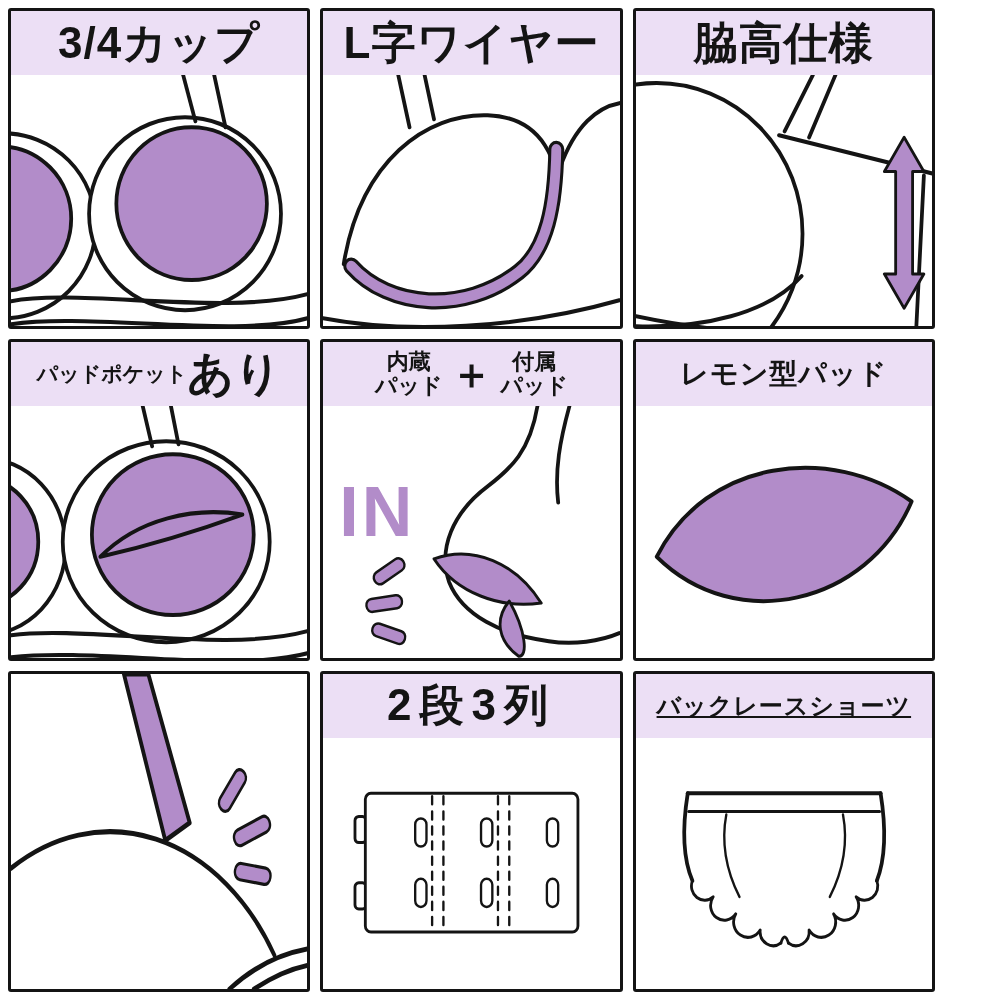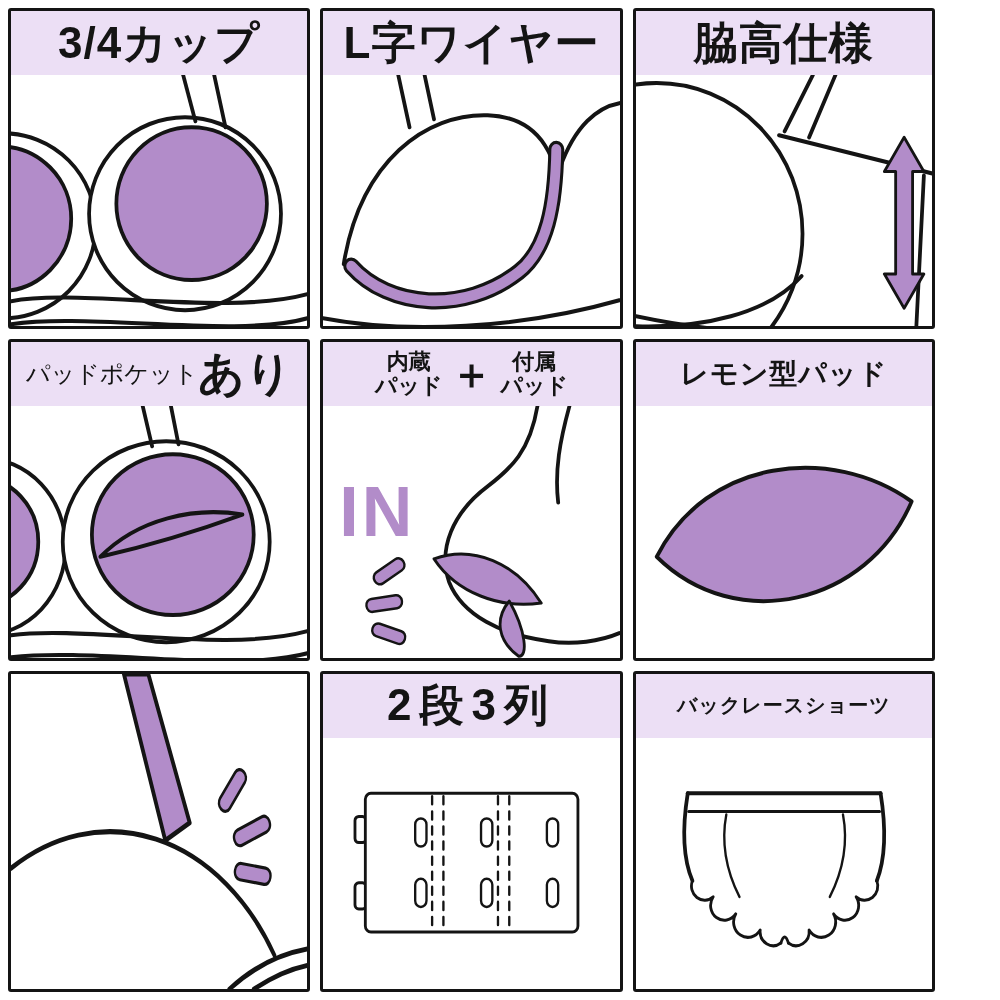--- a/index.html
+++ b/index.html
@@ -6,23 +6,23 @@
   html,body { width:1000px; height:1000px; background:#fff;
     font-family:"Liberation Sans","DejaVu Sans",sans-serif; color:var(--line); }
   .page { width:943px; height:1000px; padding:8px; background:#fff;
     display:grid; grid-template-columns:repeat(3,1fr); grid-template-rows:repeat(3,1fr); gap:10px; }
   .cell { border:3.5px solid var(--line); border-radius:3px; background:#fff;
     display:flex; flex-direction:column; overflow:hidden; }
   .banner { background:var(--banner); min-height:64px; display:flex;
     align-items:center; justify-content:center; font-weight:bold; text-align:center; }
   .title { font-size:44px; letter-spacing:1px; white-space:nowrap; }
   .title-md { font-size:28px; }
-  .title-sm { font-size:20px; }
+  .title-sm { font-size:24px;text-decoration:underline; }
   .title-spaced { letter-spacing:8px; }
-  .t-small { font-size:24px; font-weight:normal; }
+  .t-small { font-size:21px; font-weight:bold; }
   .t-large { font-size:46px; font-weight:bold; }
   .stack { display:flex; flex-direction:column; align-items:center; font-size:22px; line-height:1.12; font-weight:bold;text-align:right; }
   .plus { font-size:42px; font-weight:bold; margin:0 8px; }
   .art { flex:1; position:relative; background:#fff; }
   .art svg { position:absolute; inset:0; width:100%; height:100%; }
   .in-label { position:absolute; left:16px; top:22px; font-size:70px; font-weight:bold;
     color:var(--purple); letter-spacing:3px;margin-top:44px; }
   
   .sl { stroke:var(--line); stroke-width:4; fill:none; stroke-linecap:round; stroke-linejoin:round; }
   .t2 { stroke-width:2.5; }

